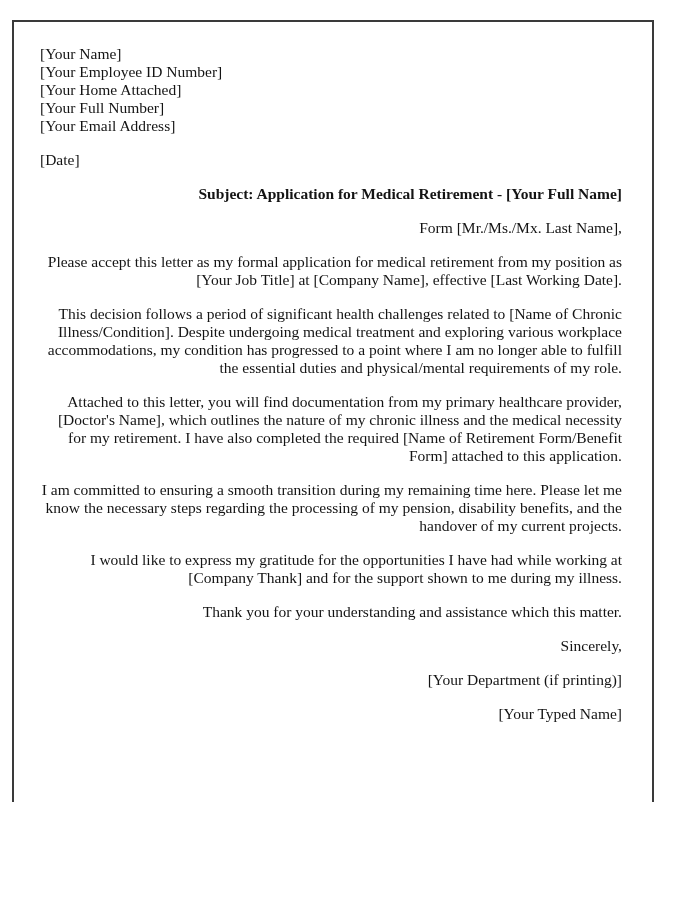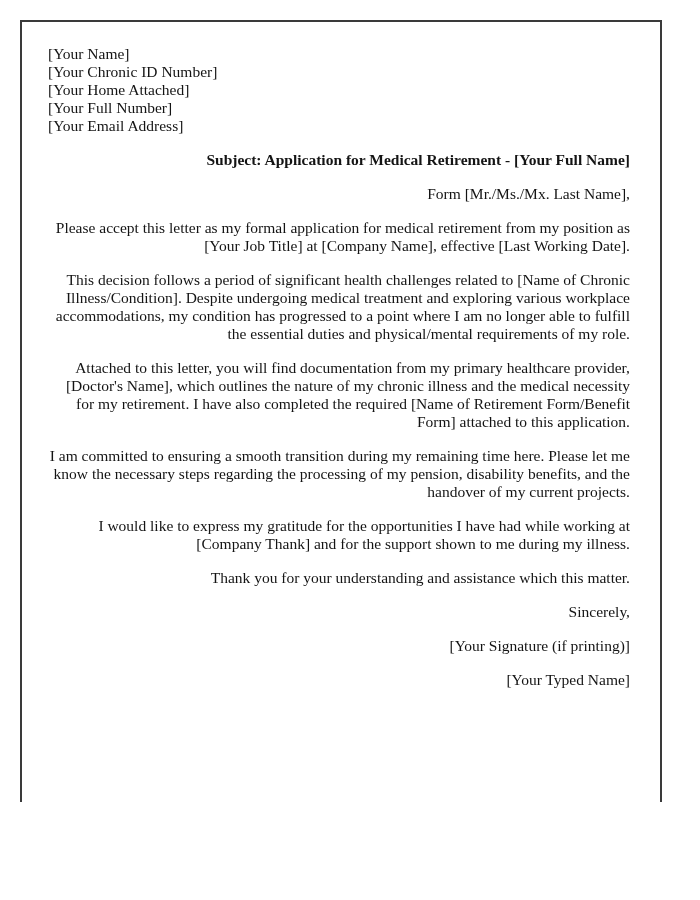--- a/index.html
+++ b/index.html
@@ -12,21 +12,21 @@
   }
   .page {
     position: relative;
     width: 700px;
     height: 900px;
     background: #ffffff;
     overflow: hidden;
   }
   .letter-frame {
     position: absolute;
-    left: 20px;
+    left: 12px;
     top: 20px;
     width: 642px;
     height: 782px;
     box-sizing: border-box;
     border: 2px solid #3a3a3a;
     border-bottom: none;
     background: #ffffff;
     overflow: hidden;
     padding: 23px 30px 0 26px;
   }
@@ -42,40 +42,43 @@
 </style>
 </head>
 <body>
 
 <div class="page">
   <div class="letter-frame">
     <div class="letter-body">
 
       <div class="block">
         <div class="line">[Your Name]</div>
-        <div class="line">[Your Chronic ID Number]</div>
+        <div class="line">[Your Employee ID Number]</div>
         <div class="line">[Your Home Attached]</div>
         <div class="line">[Your Full Number]</div>
         <div class="line">[Your Email Address]</div>
       </div>
 
+      <div class="block">
+        <div class="line">[Date]</div>
+      </div>
 
 
       <p class="subject">Subject: Application for Medical Retirement - [Your Full Name]</p>
 
       <p>Form [Mr./Ms./Mx. Last Name],</p>
 
       <p>Please accept this letter as my formal application for medical retirement from my position as [Your Job Title] at [Company Name], effective [Last Working Date].</p>
       <p>This decision follows a period of significant health challenges related to [Name of Chronic Illness/Condition]. Despite undergoing medical treatment and exploring various workplace accommodations, my condition has progressed to a point where I am no longer able to fulfill the essential duties and physical/mental requirements of my role.</p>
       <p>Attached to this letter, you will find documentation from my primary healthcare provider, [Doctor's Name], which outlines the nature of my chronic illness and the medical necessity for my retirement. I have also completed the required [Name of Retirement Form/Benefit Form] attached to this application.</p>
       <p>I am committed to ensuring a smooth transition during my remaining time here. Please let me know the necessary steps regarding the processing of my pension, disability benefits, and the handover of my current projects.</p>
       <p>I would like to express my gratitude for the opportunities I have had while working at [Company Thank] and for the support shown to me during my illness.</p>
       <p>Thank you for your understanding and assistance which this matter.</p>
 
       <p>Sincerely,</p>
 
-      <p>[Your Signature (if printing)]</p>
+      <p>[Your Department (if printing)]</p>
 
       <p>[Your Typed Name]</p>
 
     </div>
   </div>
 </div>
 
 </body></html>

